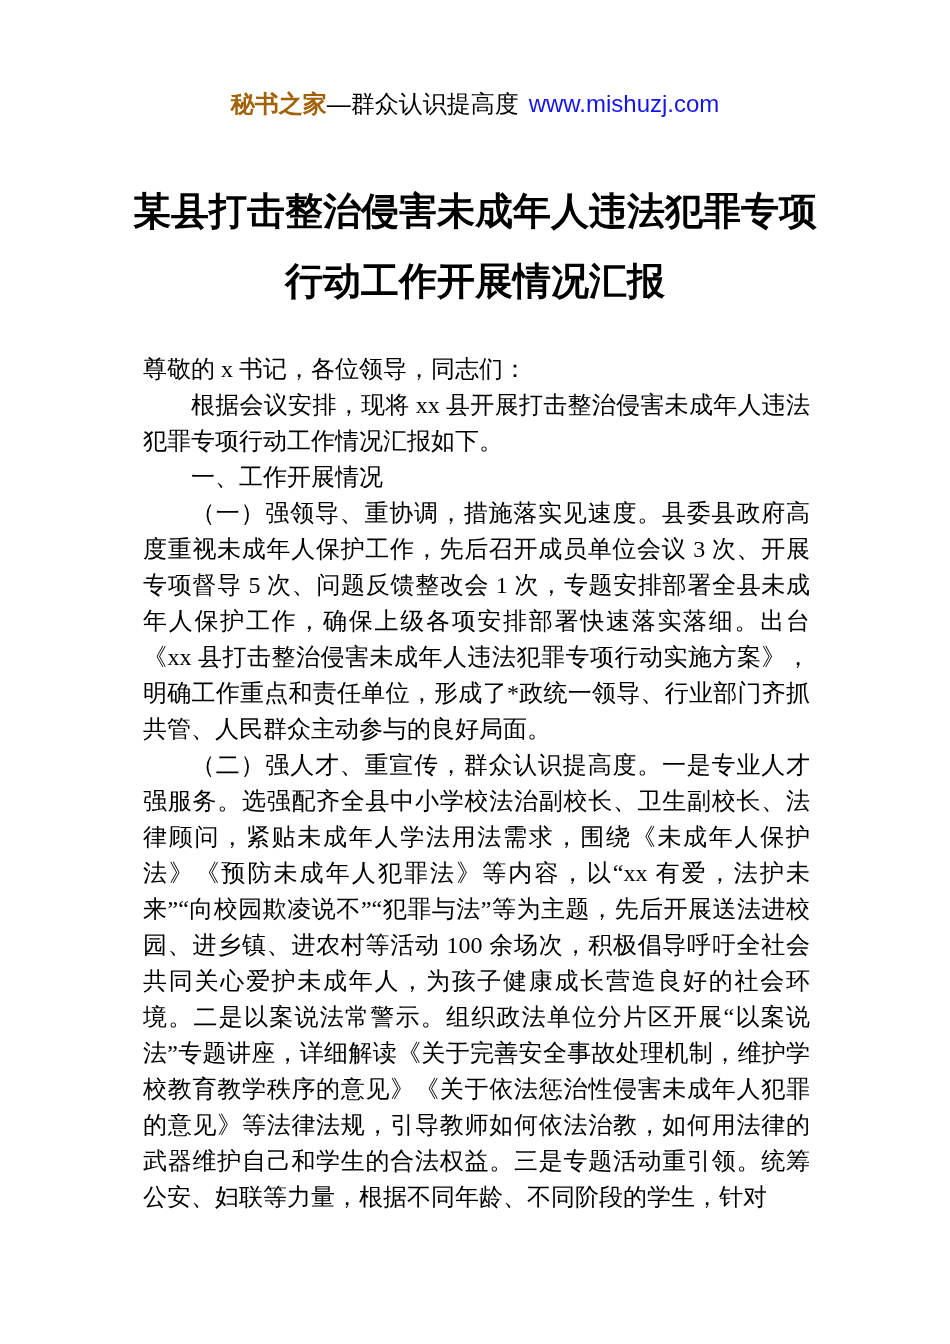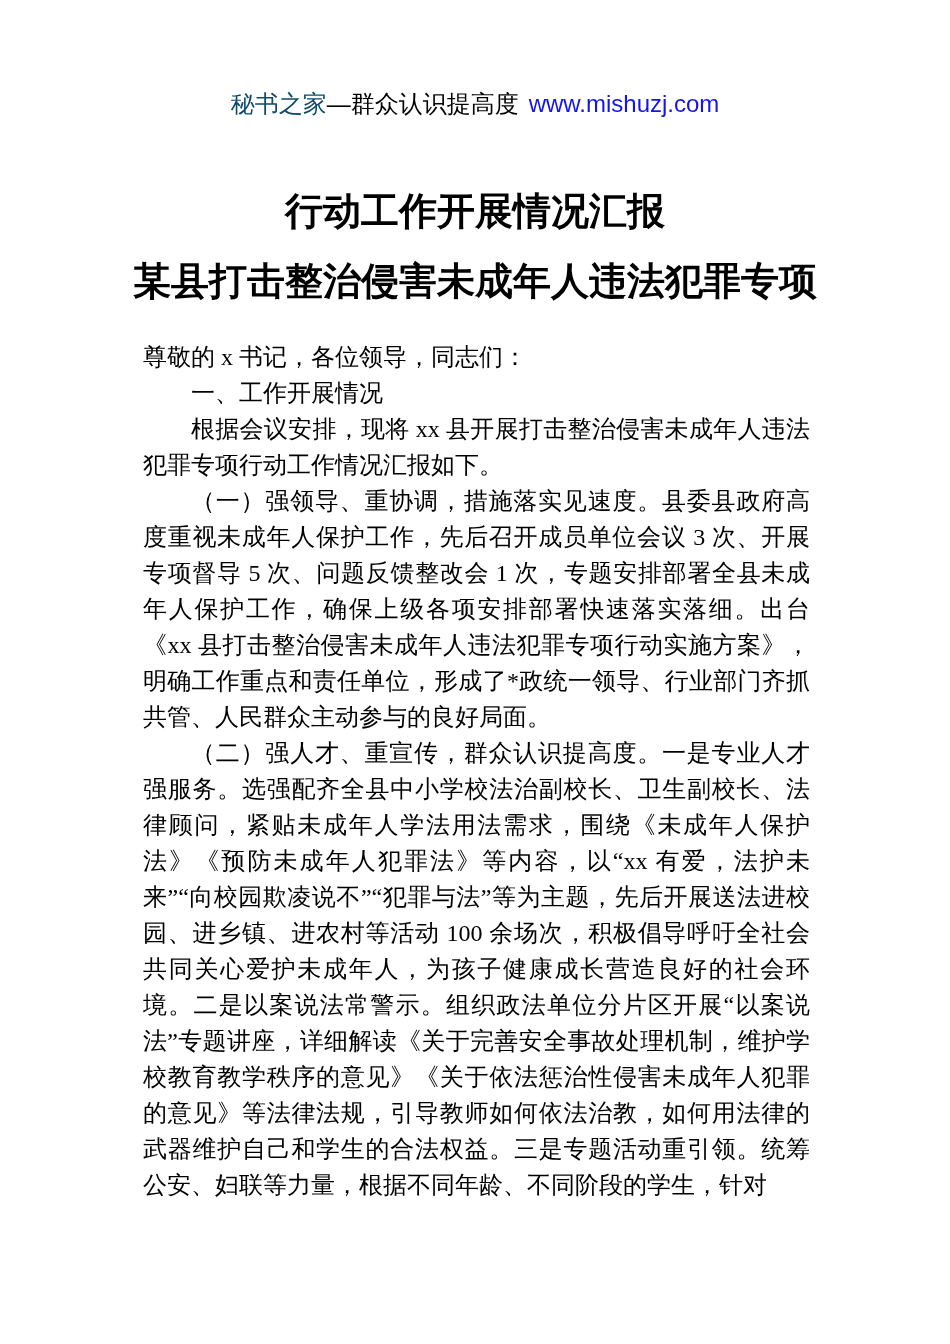--- a/index.html
+++ b/index.html
@@ -18,43 +18,43 @@
   }
   .site-header {
     margin-top: 90px;
     text-align: center;
     font-family: "Liberation Sans", "DejaVu Sans", sans-serif;
     font-size: 24px;
     line-height: 28px;
     white-space: nowrap;
   }
   .site-header .brand {
-    color: #0c4a6e;
-    font-weight: normal;
+    color: #a16207;
+    font-weight: bold;
   }
   .site-header .dash,
   .site-header .tagline {
     color: #000000;
     font-weight: normal;
   }
   .site-header .url {
     color: #1414eb;
     margin-left: 10px;
   }
   .doc-title {
     margin-top: 58px;
     text-align: center;
     font-family: "Liberation Sans", "DejaVu Sans", sans-serif;
     font-size: 38px;
     font-weight: 600;
     line-height: 70px;
     color: #000000;
   }
   .content {
-    margin-top: 23px;
+    margin-top: 35px;
     margin-left: 143px;
     width: 667px;
     font-size: 24px;
     line-height: 36px;
     text-align: justify;
     color: #000000;
   }
   .content p {
     margin: 0;
     padding: 0;
@@ -66,25 +66,25 @@
 </head>
 <body>
 
 <div class="page">
 
   <div class="site-header">
     <span class="brand">秘书之家</span><span class="dash">—</span><span class="tagline">群众认识提高度</span><span class="url">www.mishuzj.com</span>
   </div>
 
   <div class="doc-title">
+    <div>某县打击整治侵害未成年人违法犯罪专项</div>
     <div>行动工作开展情况汇报</div>
-    <div>某县打击整治侵害未成年人违法犯罪专项</div>
   </div>
 
   <div class="content">
     <p>尊敬的 x 书记，各位领导，同志们：</p>
+    <p class="indent">根据会议安排，现将 xx 县开展打击整治侵害未成年人违法犯罪专项行动工作情况汇报如下。</p>
     <p class="indent">一、工作开展情况</p>
-    <p class="indent">根据会议安排，现将 xx 县开展打击整治侵害未成年人违法犯罪专项行动工作情况汇报如下。</p>
     <p class="indent">（一）强领导、重协调，措施落实见速度。县委县政府高度重视未成年人保护工作，先后召开成员单位会议 3 次、开展专项督导 5 次、问题反馈整改会 1 次，专题安排部署全县未成年人保护工作，确保上级各项安排部署快速落实落细。出台《xx 县打击整治侵害未成年人违法犯罪专项行动实施方案》，明确工作重点和责任单位，形成了*政统一领导、行业部门齐抓共管、人民群众主动参与的良好局面。</p>
     <p class="indent">（二）强人才、重宣传，群众认识提高度。一是专业人才强服务。选强配齐全县中小学校法治副校长、卫生副校长、法律顾问，紧贴未成年人学法用法需求，围绕《未成年人保护法》《预防未成年人犯罪法》等内容，以“xx 有爱，法护未来”“向校园欺凌说不”“犯罪与法”等为主题，先后开展送法进校园、进乡镇、进农村等活动 100 余场次，积极倡导呼吁全社会共同关心爱护未成年人，为孩子健康成长营造良好的社会环境。二是以案说法常警示。组织政法单位分片区开展“以案说法”专题讲座，详细解读《关于完善安全事故处理机制，维护学校教育教学秩序的意见》《关于依法惩治性侵害未成年人犯罪的意见》等法律法规，引导教师如何依法治教，如何用法律的武器维护自己和学生的合法权益。三是专题活动重引领。统筹公安、妇联等力量，根据不同年龄、不同阶段的学生，针对</p>
   </div>
 
 </div>
 
 </body></html>

